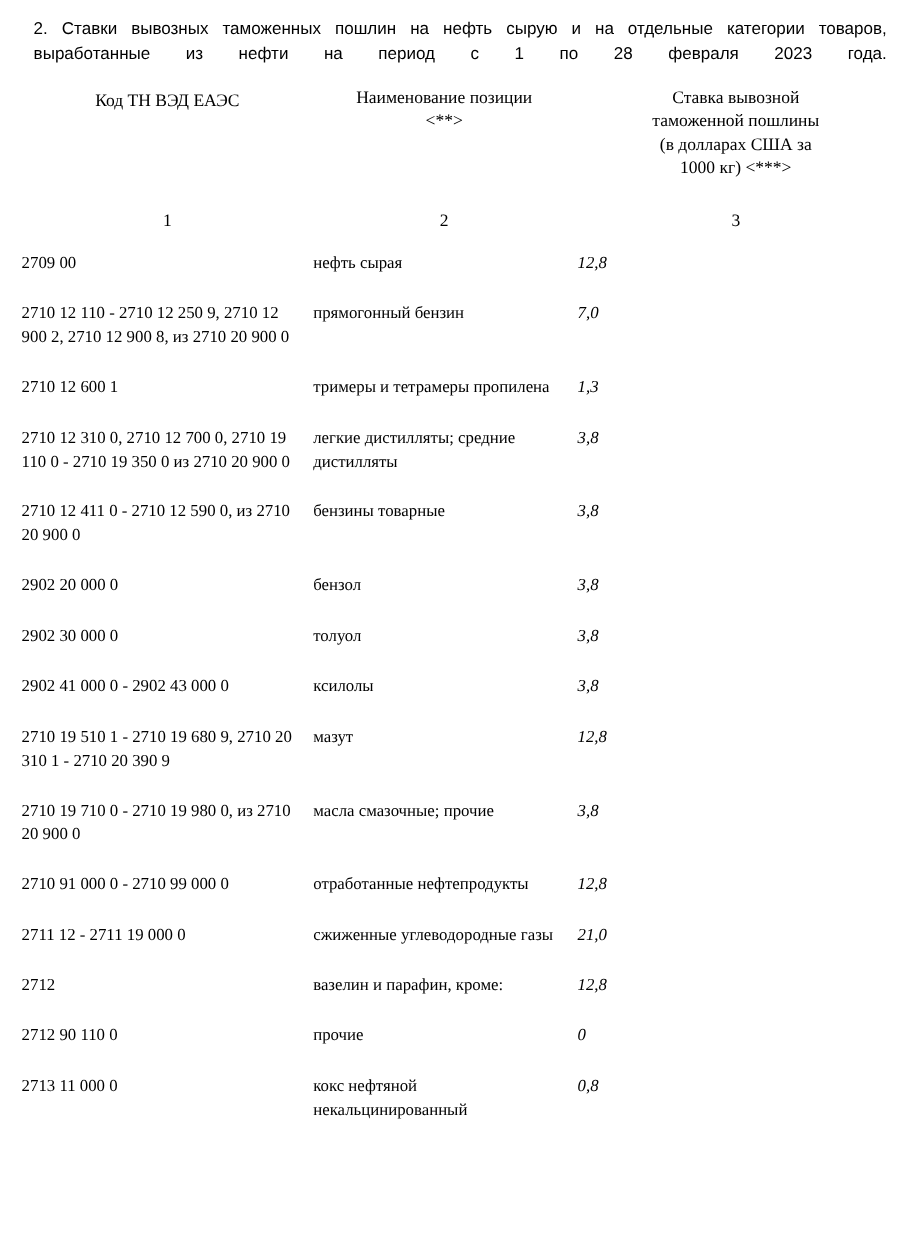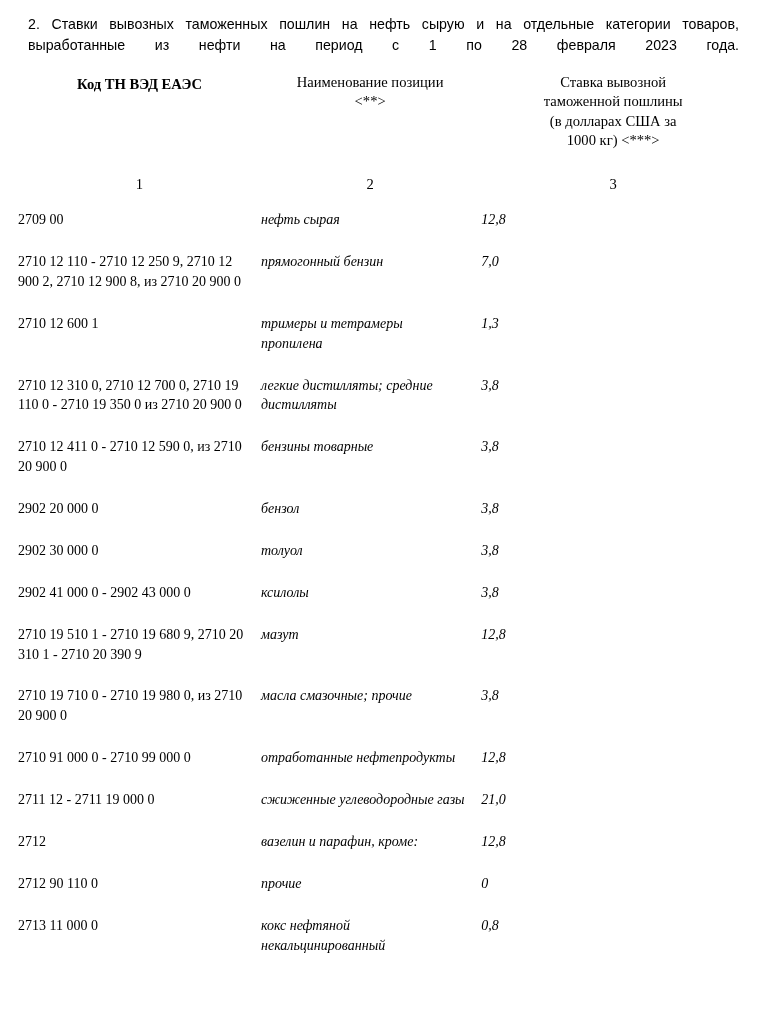--- a/index.html
+++ b/index.html
@@ -42,42 +42,41 @@
   col.c2 { width: 212px; }
   col.c3 { width: 260px; }
 
   thead th {
     font-weight: normal;
     font-size: 14.6px;
     line-height: 1.32;
     text-align: center;
     padding-bottom: 4px;
   }
-  thead th.h1 { padding-top: 2px; font-weight: bold; }
+  thead th.h1 { padding-top: 2px; }
   .hdr-sub {
     display: block;
   }
   tr.numrow td {
     text-align: center;
     font-size: 14.6px;
     padding-top: 26px;
     padding-bottom: 6px;
   }
   tbody.body-rows td {
     font-size: 14px;
     line-height: 1.42;
     padding-top: 11px;
     padding-bottom: 11px;
   }
   tbody.body-rows td.code {
     padding-right: 12px;
   }
   tbody.body-rows td.name {
     padding-right: 14px;
-    font-style: italic;
   }
   tbody.body-rows td.rate {
     padding-left: 2px;
     font-style: italic;
   }
   .va-mid { vertical-align: middle; }
 </style>
 </head>
 <body>
 

